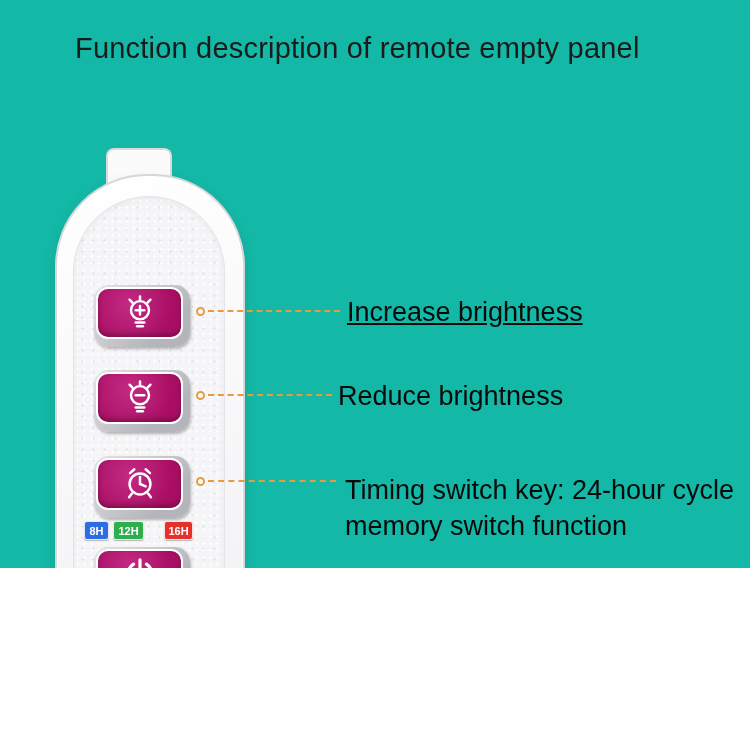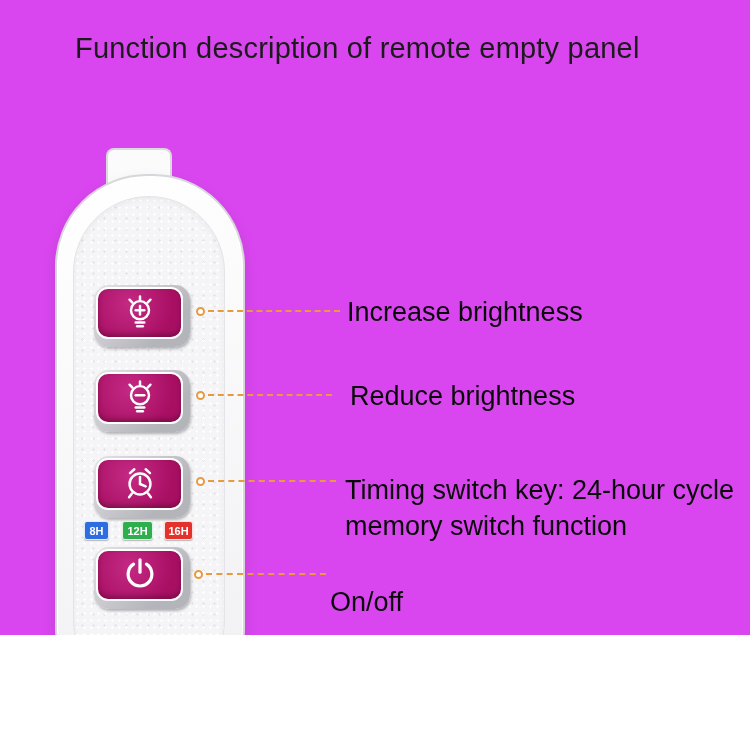--- a/index.html
+++ b/index.html
@@ -1,17 +1,17 @@
 <!DOCTYPE html>
 <html><head>
 <meta charset="utf-8">
 <style>
   html,body{margin:0;padding:0;background:#ffffff;}
   body{width:750px;height:750px;font-family:"Liberation Sans",sans-serif;}
-  .stage{position:relative;width:750px;height:635px;overflow:hidden;background:#d946ef;}
+  .stage{position:relative;width:750px;height:568px;overflow:hidden;background:#14b8a6;}
 
   
   .title{position:absolute;left:75px;top:24px;font-size:29px;line-height:48px;color:#1b1b1b;letter-spacing:.2px;}
 
   
   .tab-top{position:absolute;left:106px;top:148px;width:62px;height:34px;background:#fbfbfc;border:2px solid #d9d9de;border-bottom:none;border-radius:8px 8px 0 0;}
   .tab-bottom{position:absolute;left:117px;top:712px;width:50px;height:38px;background:#fbfbfc;border:2px solid #d9d9de;border-radius:0 0 8px 8px;}
   .device{position:absolute;left:55px;top:174px;width:186px;height:542px;background:linear-gradient(160deg,#ffffff 0%,#f0f0f3 100%);border:2px solid #d6d6db;border-radius:92px;box-shadow:0 6px 14px rgba(0,0,0,.10), inset 0 0 0 1px #ffffff;}
   .face{position:absolute;left:16px;top:20px;width:150px;height:498px;border-radius:76px;background-color:#f5f5f7;border:1px solid #e3e3e8;box-shadow:inset 0 2px 6px rgba(0,0,0,.05);
         background-image:radial-gradient(rgba(255,255,255,.95) 1px,transparent 1.4px),radial-gradient(rgba(160,160,172,.18) 1px,transparent 1.4px);
@@ -22,21 +22,21 @@
   .kface{position:absolute;left:2px;top:2px;right:7px;bottom:8px;border-radius:12px;border:2px solid #ffffff;
          background:radial-gradient(circle at 38% 32%,#c42a84 0%,#a80f63 72%);box-shadow:inset 0 -3px 5px rgba(0,0,0,.25);
          display:flex;align-items:center;justify-content:center;}
   .k1{top:285px;} .k2{top:370px;} .k3{top:456px;} .k4{top:547px;}
   .kface svg{display:block;}
 
   
   .badge{position:absolute;top:521px;height:17px;border-radius:3px;color:#fff;font-size:11px;font-weight:bold;
          display:flex;align-items:center;justify-content:center;border:1px solid rgba(255,255,255,.85);box-shadow:0 1px 1px rgba(0,0,0,.25);}
   .b8{left:84px;width:23px;background:#2e6de0;text-align:center;}
-  .b12{left:122px;width:29px;background:#2fae4e;}
+  .b12{left:113px;width:29px;background:#2fae4e;}
   .b16{left:156px;width:27px;background:#e5312b;margin-left:8px;}
 
   
   .dot{position:absolute;width:9px;height:9px;border-radius:50%;background:#ffffff;border:2.5px solid #e89a3f;box-sizing:border-box;}
   .dash{position:absolute;height:0;border-top:2.5px dashed #e89a3f;}
   .clabel{position:absolute;font-size:27px;line-height:36px;color:#0a0a0a;}
 </style>
 </head>
 <body>
 
@@ -113,27 +113,27 @@
           <path d="M13.2 8.6 A 12.5 12.5 0 1 0 26.8 8.6"></path>
           <line x1="20" y1="4" x2="20" y2="17"></line>
         </svg>
       </span>
     </div>
   </div>
 
   <div>
     <span class="dot" style="left:196px;top:307px;"></span>
     <span class="dash" style="left:208px;top:310px;width:132px;"></span>
-    <span class="clabel" style="left:347px;top:294px;">Increase brightness</span>
+    <span class="clabel" style="left:347px;top:294px;text-decoration:underline;">Increase brightness</span>
   </div>
 
   <div>
     <span class="dot" style="left:196px;top:391px;"></span>
     <span class="dash" style="left:208px;top:394px;width:124px;"></span>
-    <span class="clabel" style="left:350px;top:378px;">Reduce brightness</span>
+    <span class="clabel" style="left:338px;top:378px;">Reduce brightness</span>
   </div>
 
   <div>
     <span class="dot" style="left:196px;top:477px;"></span>
     <span class="dash" style="left:208px;top:480px;width:128px;"></span>
     <span class="clabel" style="left:345px;top:464px;width:400px;margin-top:8px;">Timing switch key: 24-hour cycle memory switch function</span>
   </div>
 
   <div>
     <span class="dot" style="left:194px;top:570px;"></span>

